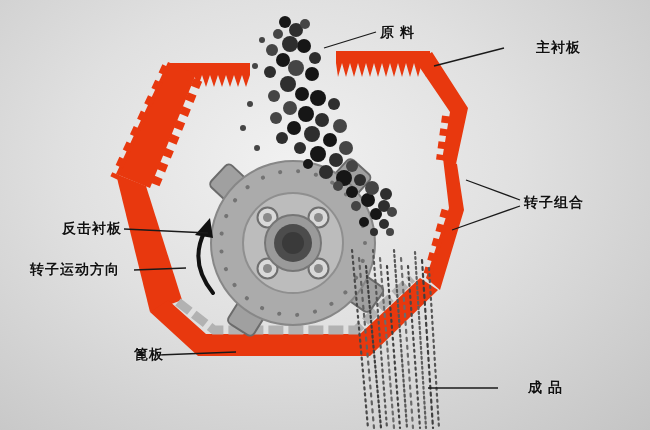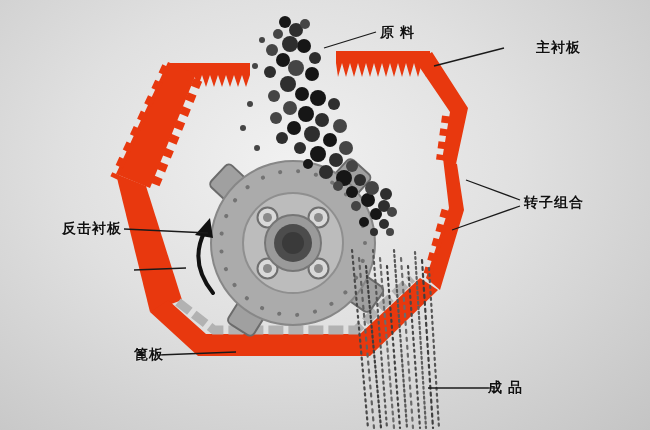--- a/index.html
+++ b/index.html
@@ -188,18 +188,19 @@
   </svg>
 
   <div class="label" style="left:380px;top:24px">原 料</div>
 
   <div class="label" style="left:536px;top:39px">主衬板</div>
 
   <div class="label" style="left:524px;top:194px">转子组合</div>
 
   <div class="label" style="left:62px;top:220px">反击衬板</div>
 
+  <div class="label" style="left:30px;top:261px">转子运动方向</div>
 
   <div class="label" style="left:134px;top:346px">篦板</div>
 
-  <div class="label" style="left:488px;top:379px">成 品</div>
+  <div class="label" style="left:528px;top:379px">成 品</div>
 
 </div>
 
 </body></html>

